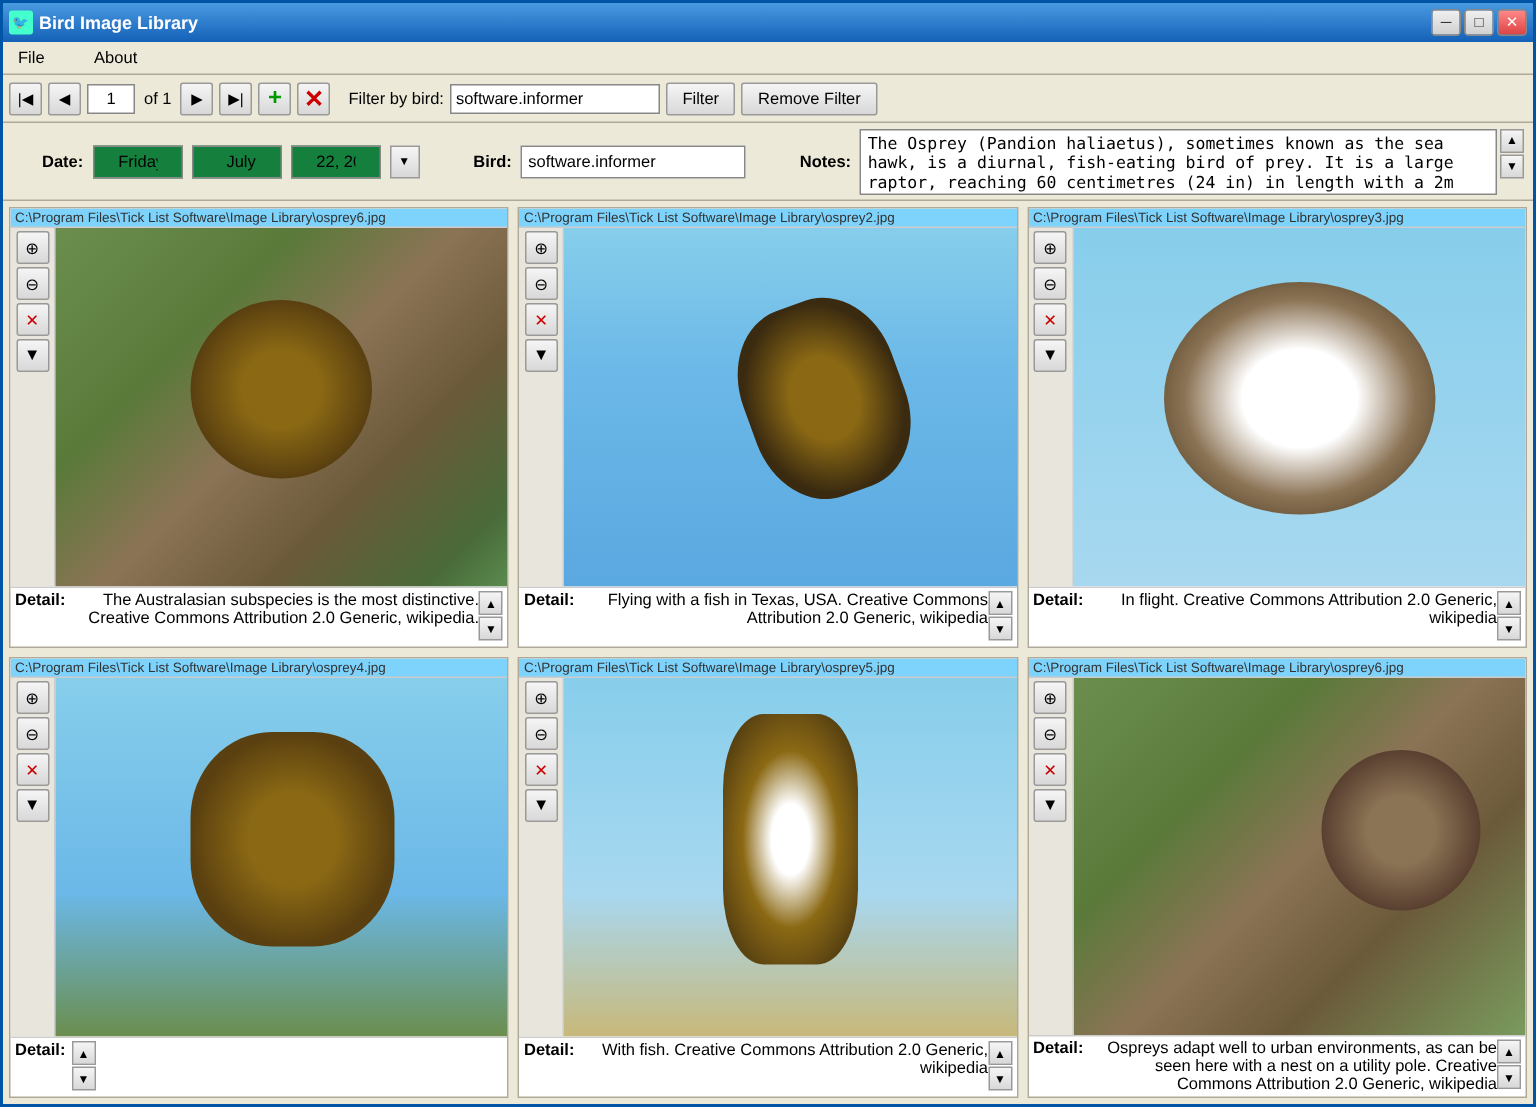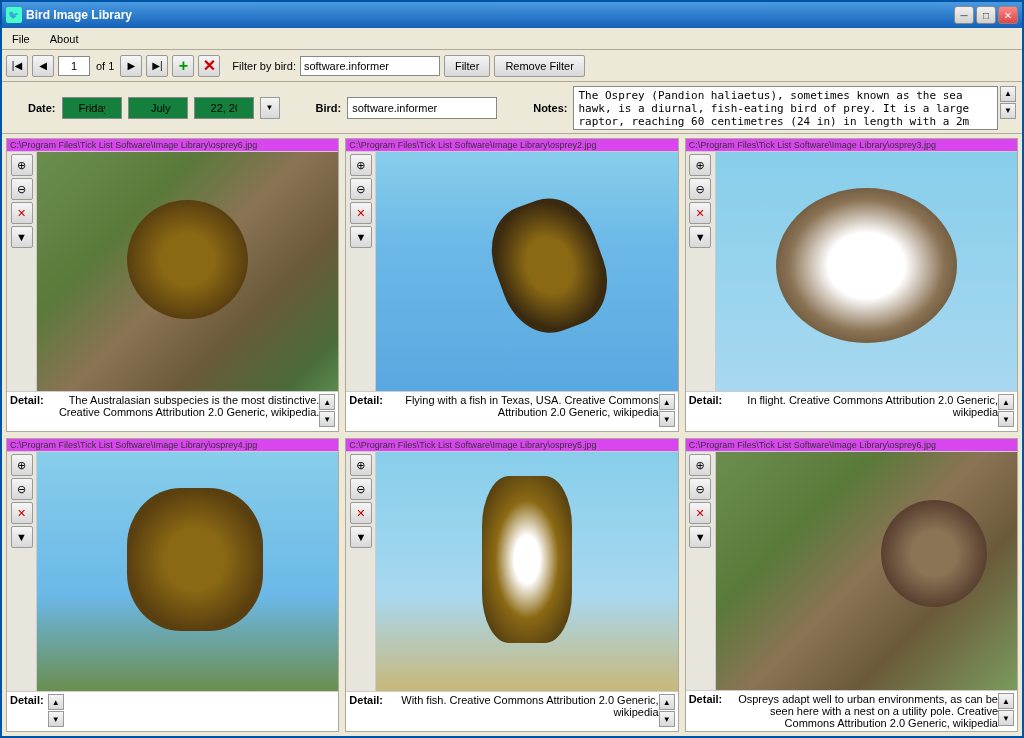--- a/index.html
+++ b/index.html
@@ -67,21 +67,21 @@
     }
     .title-btn.close { background: linear-gradient(to bottom, #f88, #d44); color: white; }
     .menu-bar {
       background: #ece9d8;
       height: 22px;
       display: flex;
       align-items: center;
       padding: 0 4px;
       border-bottom: 1px solid #b0a898;
       flex-shrink: 0;
-      gap: 8px;
+      gap: 21px;
     }
     .menu-item {
       padding: 2px 6px;
       cursor: pointer;
       font-size: 11px;
     }
     .toolbar {
       background: #ece9d8;
       height: 32px;
       display: flex;
@@ -255,21 +255,21 @@
       height: 100%;
     }
     .image-cell {
       background: white;
       border: 1px solid #b0a898;
       display: flex;
       flex-direction: column;
       overflow: hidden;
     }
     .image-path {
-      background: #d946ef;
+      background: #7dd3fc;
       border-bottom: 1px solid #ccc;
       padding: 1px 3px;
       font-size: 9px;
       color: #333;
       white-space: nowrap;
       overflow: hidden;
       text-overflow: ellipsis;
       flex-shrink: 0;
     }
     .image-content {

